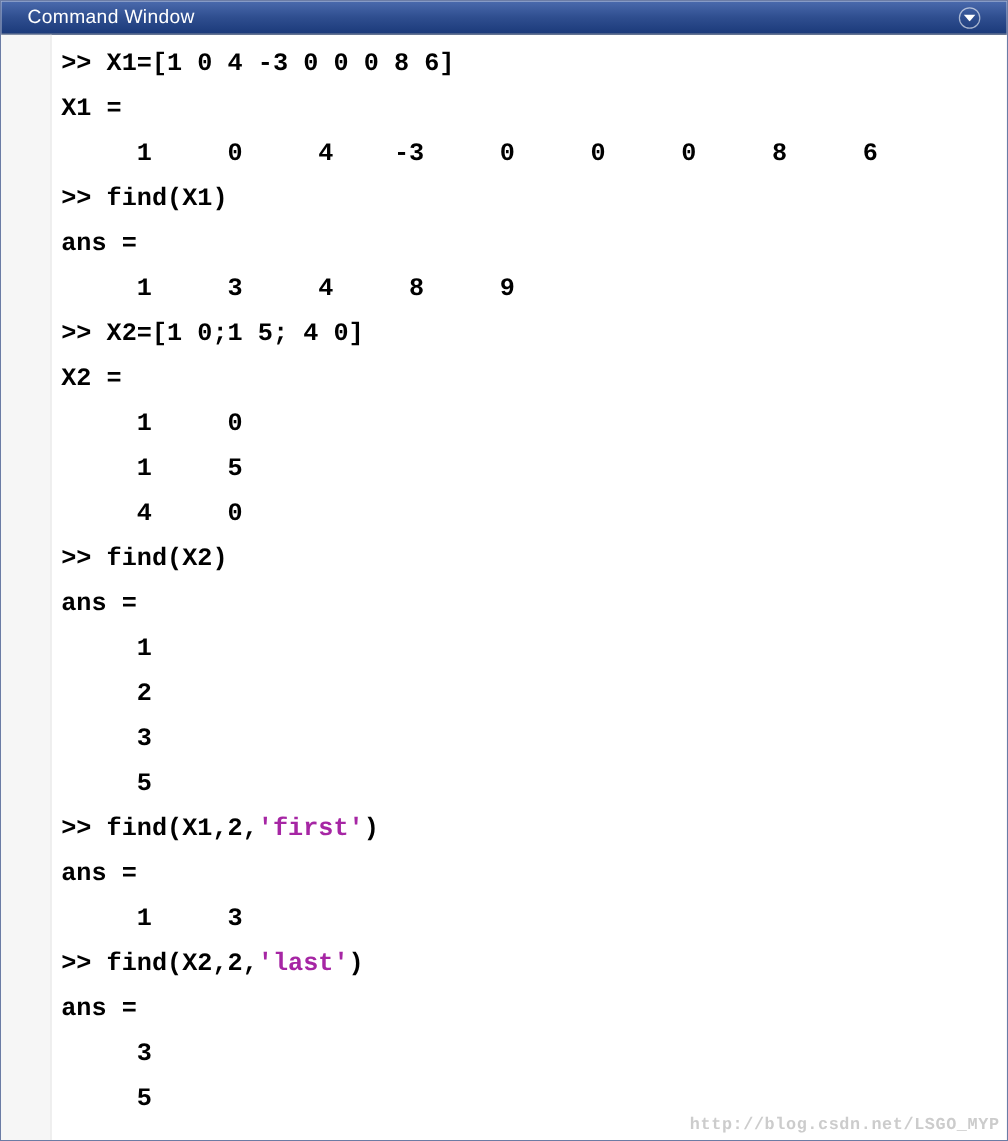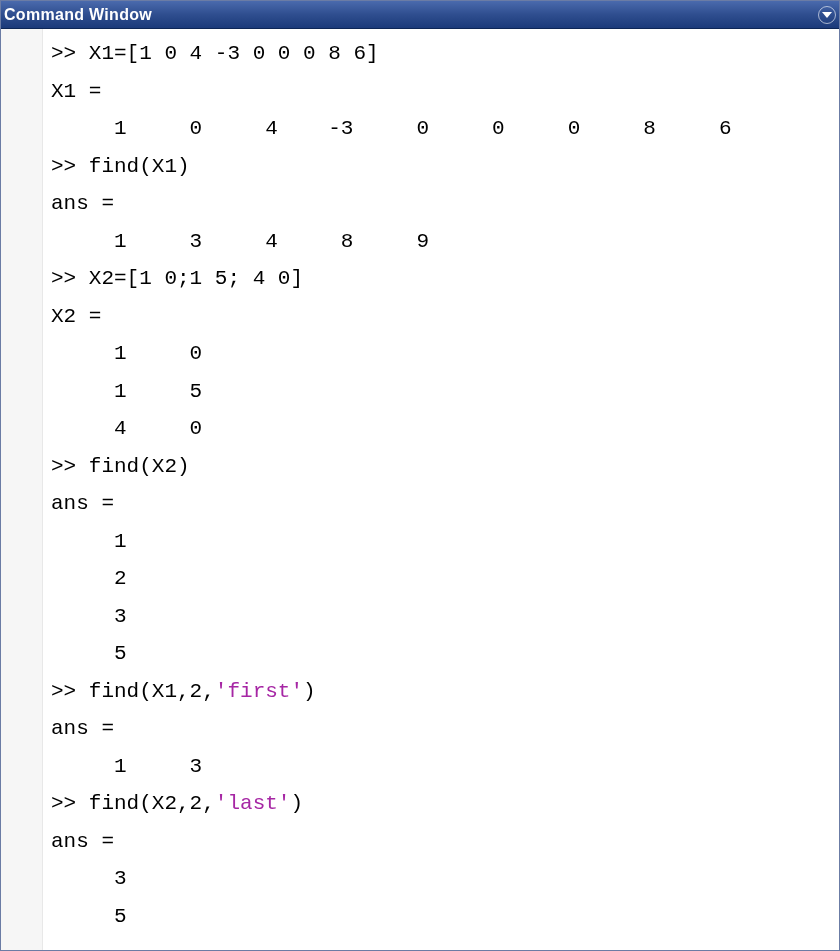--- a/index.html
+++ b/index.html
@@ -11,43 +11,43 @@
     overflow: hidden;
     border: 1px solid #6b7ca5;
     position: relative;
   }
   .titlebar {
     background: linear-gradient(to bottom, #4a6aad 0%, #2f4e8f 50%, #1b3a7a 100%);
     height: 28px;
     display: flex;
     align-items: center;
     justify-content: space-between;
-    padding: 0 3px;
+    padding: 0 22px;
     color: #fff;
     font-size: 16px;
     border-bottom: 1px solid #0d2656;
-    font-weight: bold;
   }
   .titlebar .title { letter-spacing: 0.3px; }
   .titlebar .dropdown-btn {
     width: 18px;
     height: 18px;
     border: 1px solid rgba(255,255,255,0.6);
     border-radius: 50%;
     display: flex;
     align-items: center;
     justify-content: center;
     cursor: pointer;
   }
   .titlebar .dropdown-btn svg { display:block; }
   .content {
     display: flex;
     height: calc(100% - 28px);
     background: #fff;
     position: relative;
+    font-weight: bold;
   }
   .gutter {
     width: 42px;
     background: #f6f6f6;
     border-right: 1px solid #e8e8e8;
     flex: 0 0 42px;
   }
   .terminal {
     flex: 1;
     padding: 6px 4px 4px 8px;
@@ -78,13 +78,14 @@
   <span class="dropdown-btn">
     <svg width="10" height="6" viewBox="0 0 10 6">
       <path d="M0 0 L5 6 L10 0 Z" fill="#ffffff"></path>
     </svg>
   </span>
 </div>
 
 <div class="content">
   <div class="gutter"></div>
   <div class="terminal" id="terminal"><div>&gt;&gt; X1=[1 0 4 -3 0 0 0 8 6]</div><div>X1 =</div><div>     1     0     4    -3     0     0     0     8     6</div><div>&gt;&gt; find(X1)</div><div>ans =</div><div>     1     3     4     8     9</div><div>&gt;&gt; X2=[1 0;1 5; 4 0]</div><div>X2 =</div><div>     1     0</div><div>     1     5</div><div>     4     0</div><div>&gt;&gt; find(X2)</div><div>ans =</div><div>     1</div><div>     2</div><div>     3</div><div>     5</div><div><span>&gt;&gt; find(X1,2,</span><span class="str">'first'</span><span>)</span></div><div>ans =</div><div>     1     3</div><div><span>&gt;&gt; find(X2,2,</span><span class="str">'last'</span><span>)</span></div><div>ans =</div><div>     3</div><div>     5</div></div>
+  <div class="watermark">http://blog.csdn.net/LSGO_MYP</div>
 </div>
 
 </body></html>

